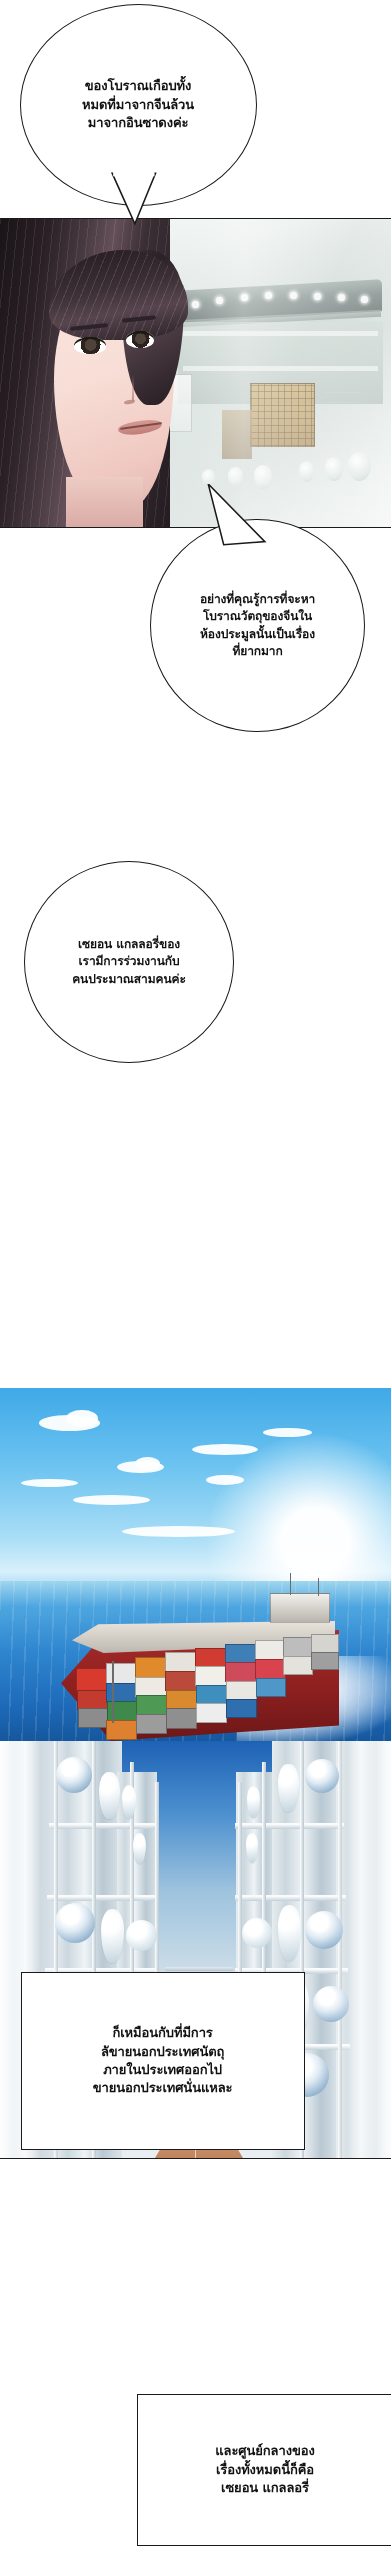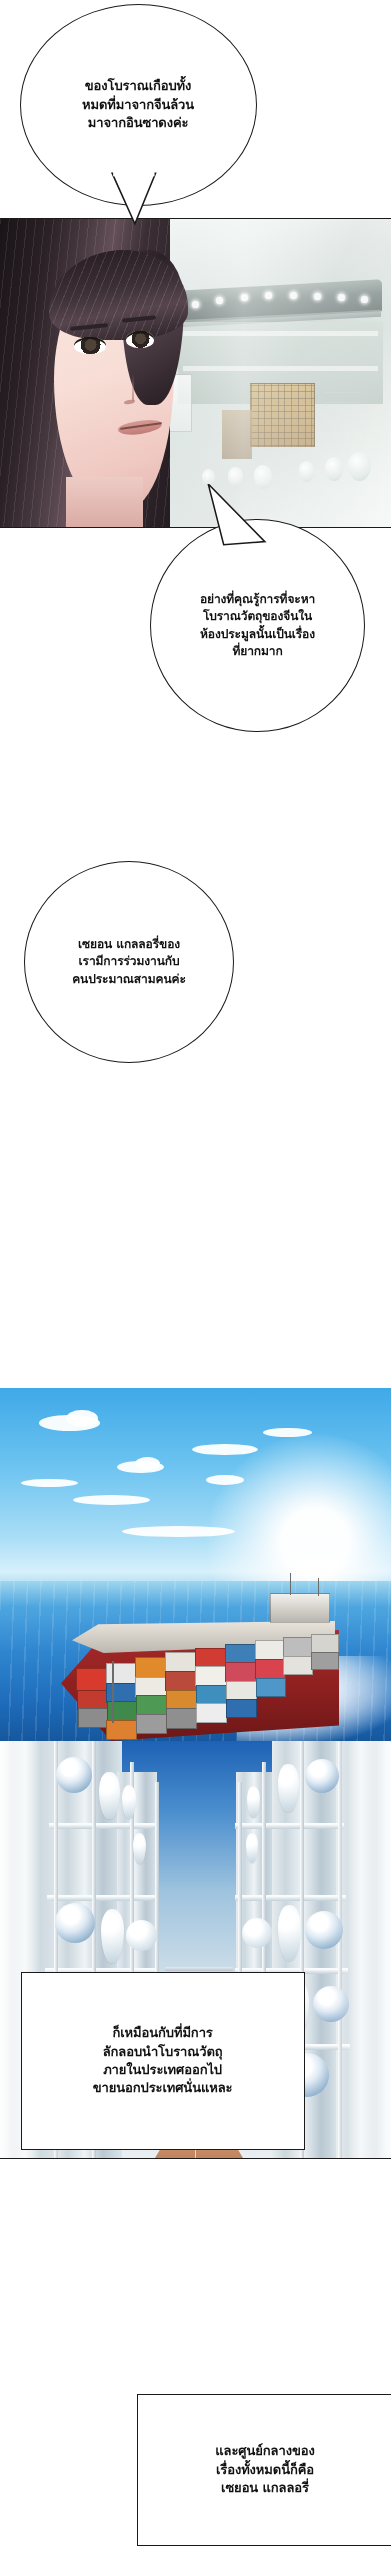--- a/index.html
+++ b/index.html
@@ -439,21 +439,21 @@
     <div class="floor"></div>
     <div class="floorline"></div>
 
     <div class="glowleft"></div>
     <div class="glowright"></div>
   </div>
   <div class="panel-border-bot" style="top:2158px;"></div>
 
   <div class="rect-box" style="left:20.6px;top:1972px;width:284px;height:178px;">
     <div class="btext" style="font-size:13px;width:258px;">ก็เหมือนกับที่มีการ
-ลักลอบนำโบราณวัตถุ
+ลัขายนอกประเทศนัตถุ
 ภายในประเทศออกไป
 ขายนอกประเทศนั่นแหละ</div>
   </div>
 
   <div class="rect-box" style="left:137px;top:2394px;width:256px;height:152px;">
     <div class="btext" style="font-size:13px;width:227px;">และศูนย์กลางของ
 เรื่องทั้งหมดนี้ก็คือ
 เซยอน แกลลอรี่</div>
   </div>
 

